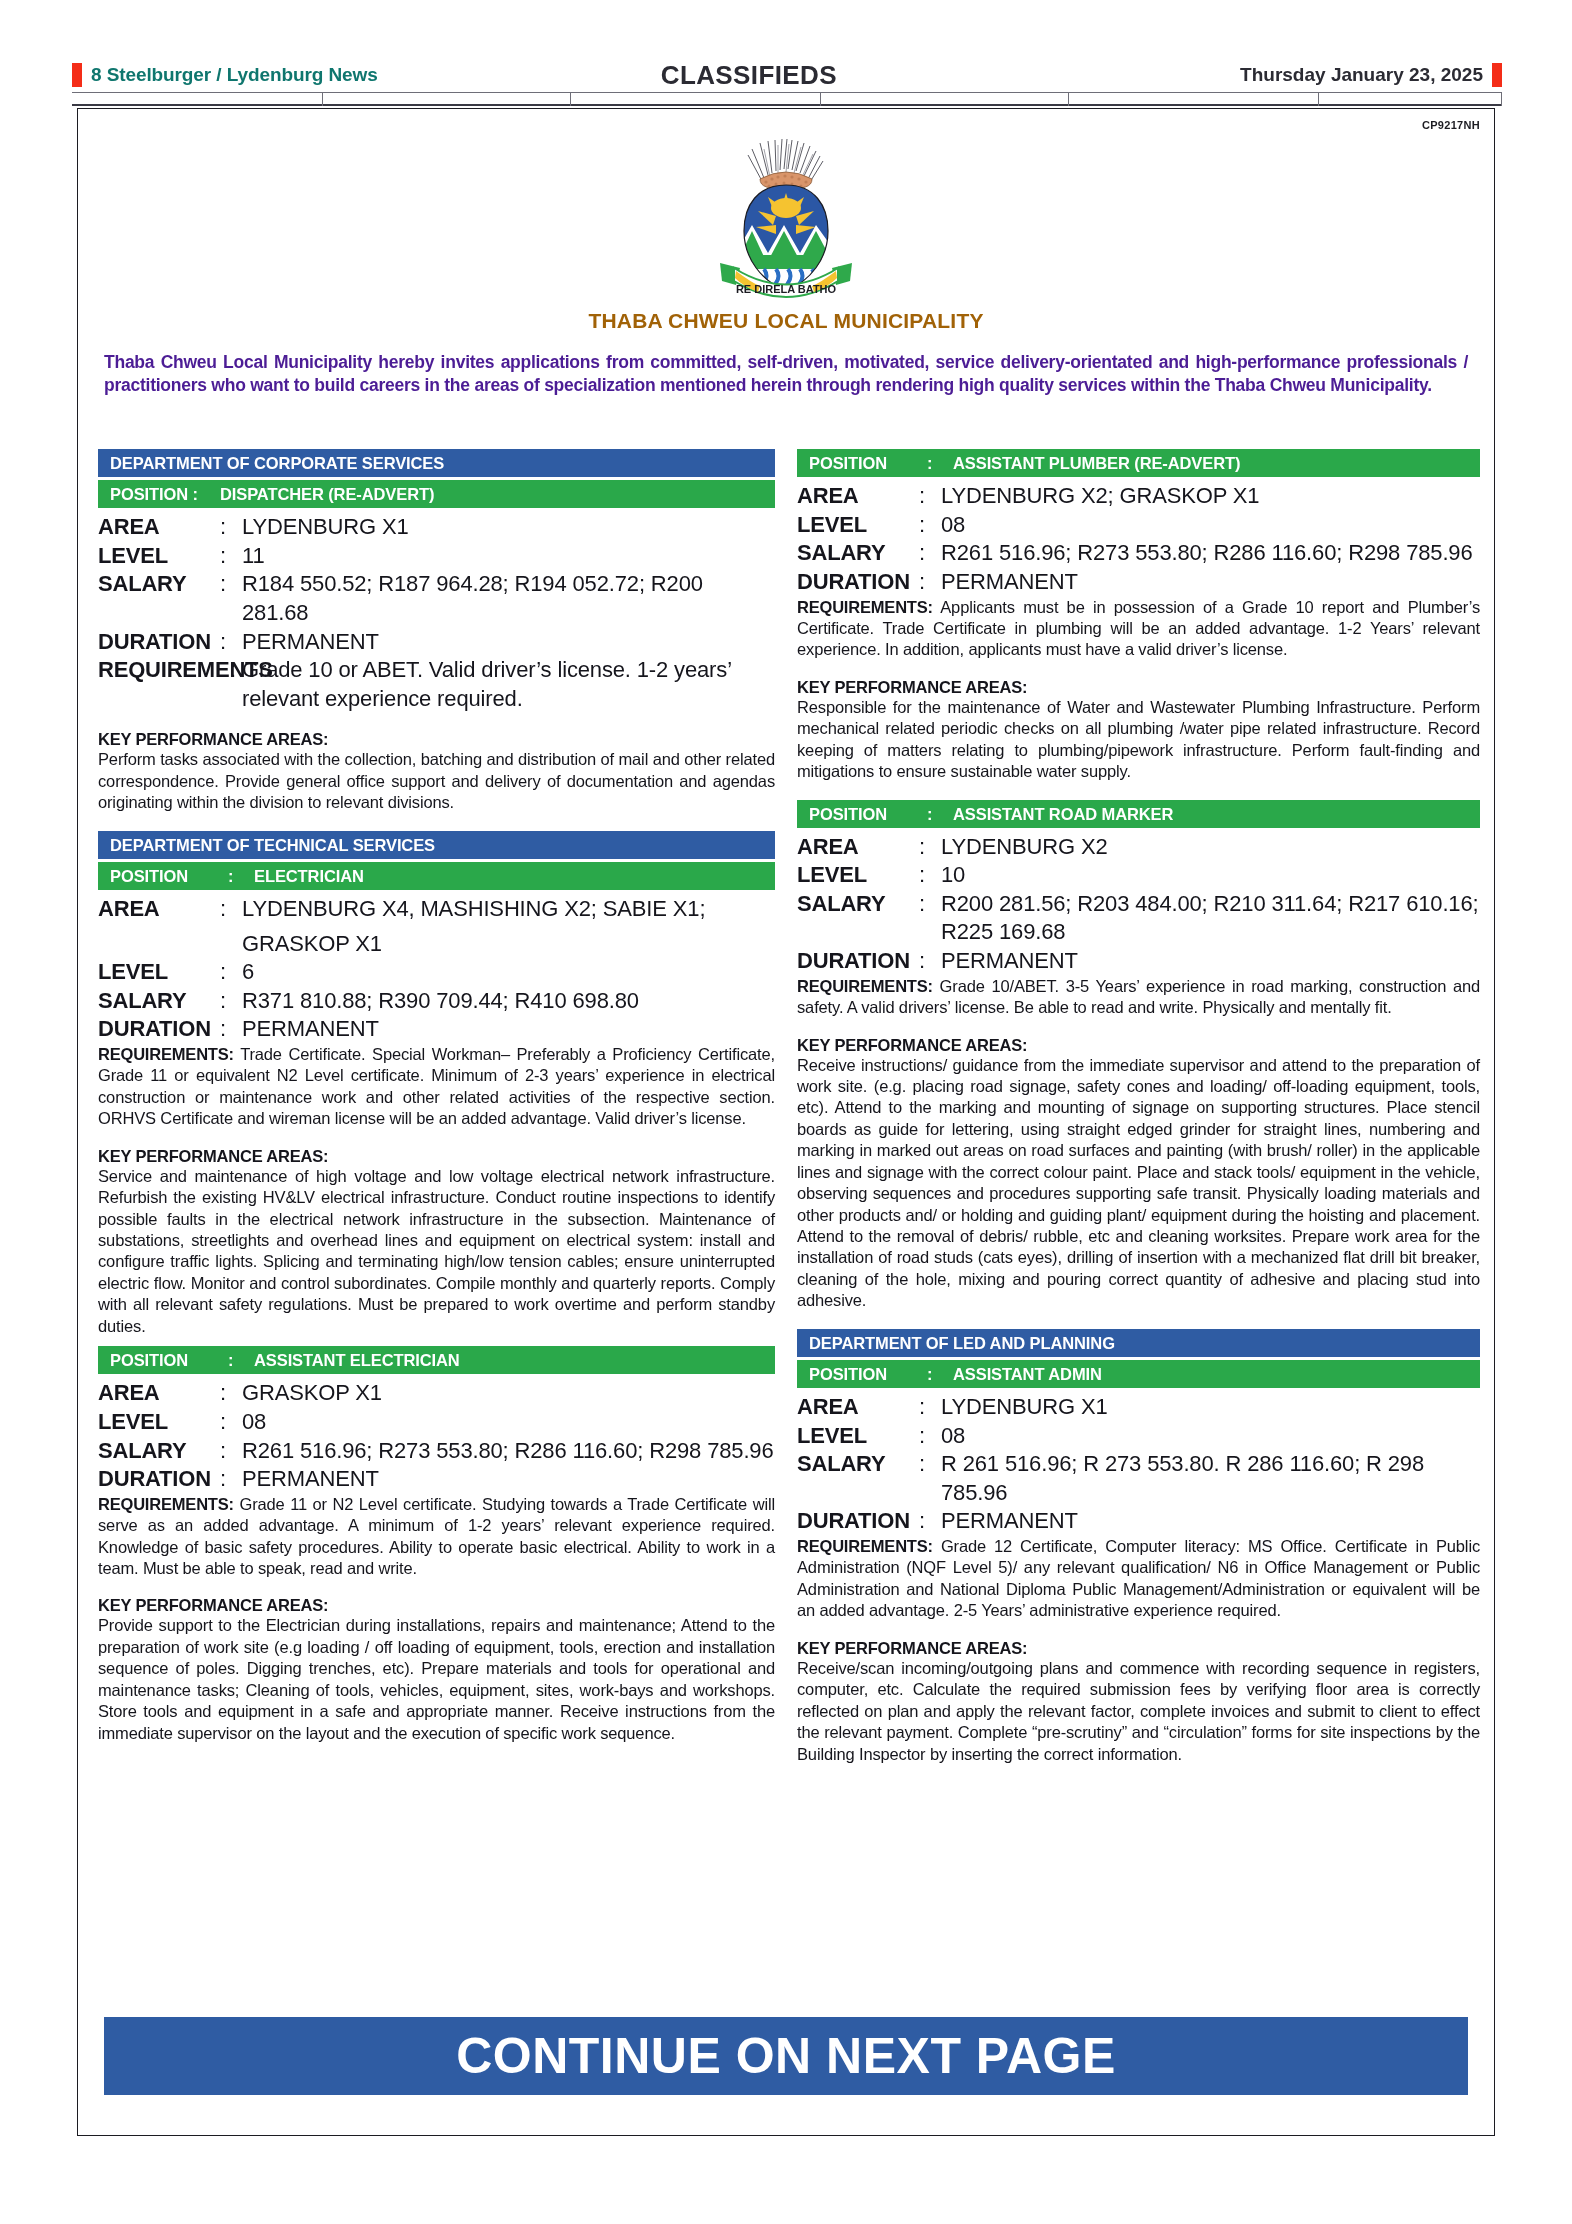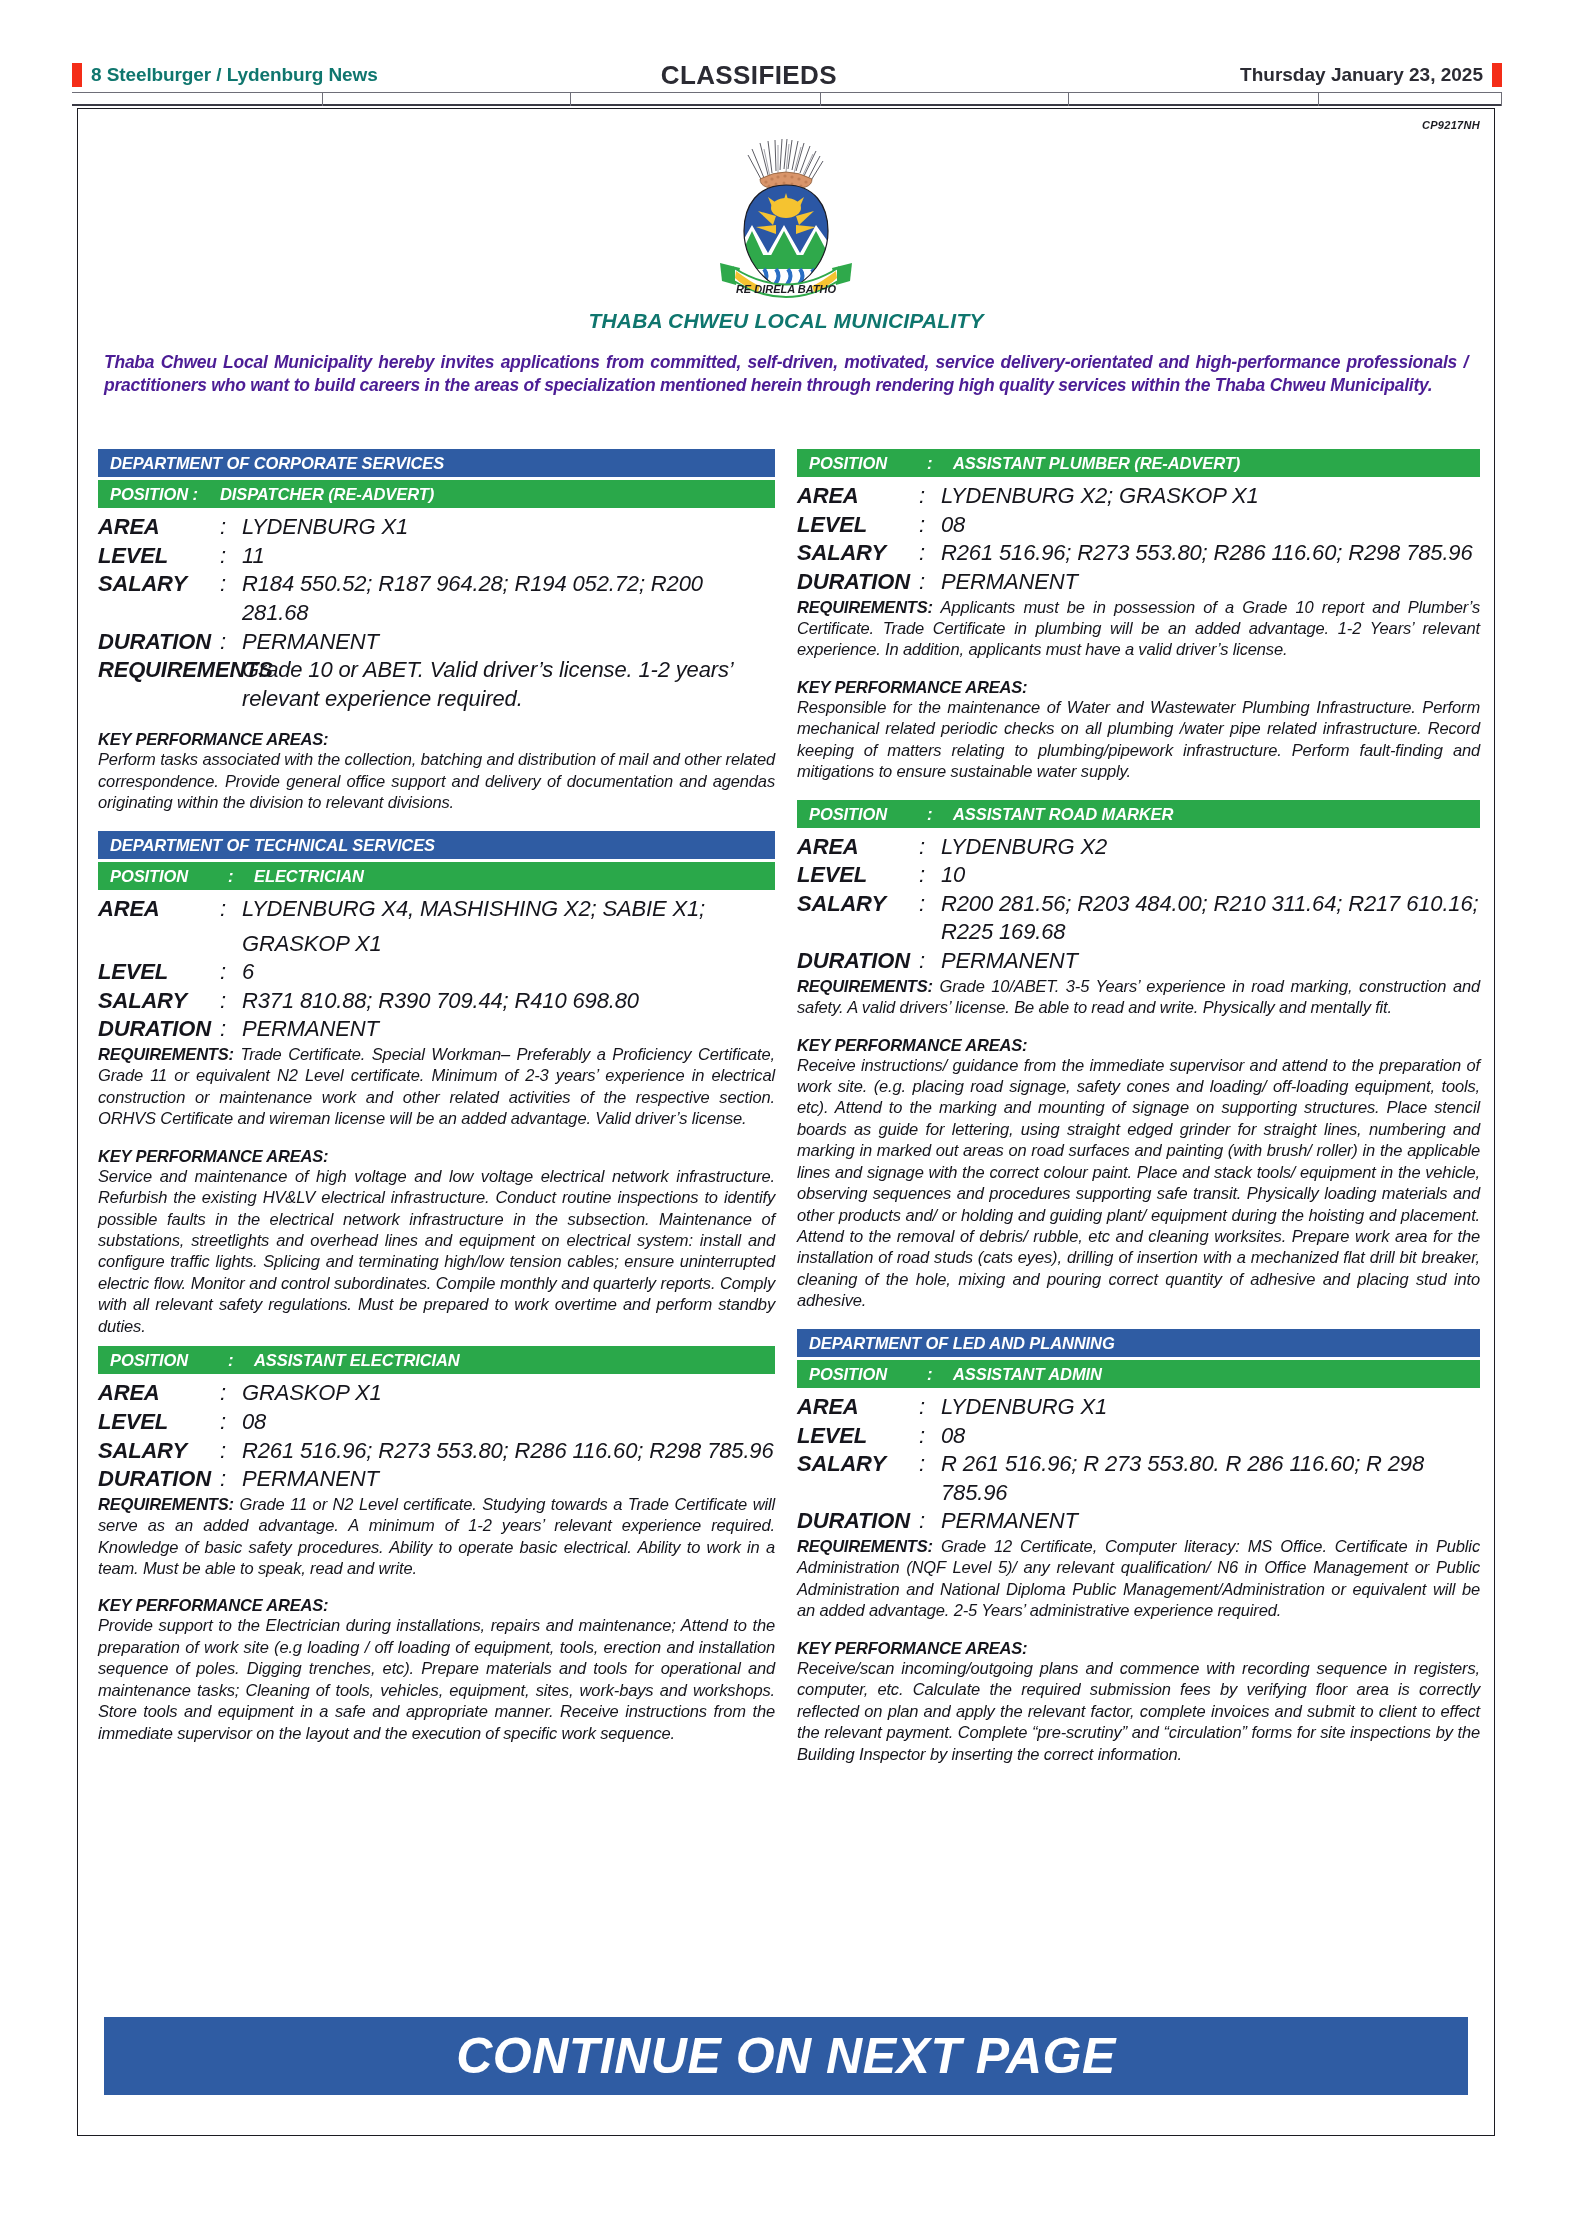--- a/index.html
+++ b/index.html
@@ -49,36 +49,36 @@
   }
 
   
   .ad-frame {
     position: absolute;
     left: 77px; top: 108px;
     width: 1418px; height: 2028px;
     border: 1px solid #1c1c22;
     background: #fff;
   }
-  .ad-inner { position: absolute; left: 14px; top: 10px; right: 14px; bottom: 10px; font-style: italic; }
+  .ad-inner { position: absolute; left: 14px; top: 10px; right: 14px; bottom: 10px; }
 
   .ref-code {
     position: absolute; right: 0px; top: 0px;
     font-size: 11px; font-weight: bold; color: #1c1c22;
     letter-spacing: 0.3px;
   }
 
   
   .crest-wrap { position: absolute; left: 0; right: 0; top: 16px; display: flex; justify-content: center; }
   .crest { width: 160px; height: 165px; display: block; }
 
   .org-title {
     position: absolute; left: 0; right: 0; top: 190px;
     text-align: center;
-    font-size: 21px; font-weight: bold; color: #0f766e;
+    font-size: 21px; font-weight: bold; color: #a16207;
     letter-spacing: 0.2px;
   }
 
   .intro {
     position: absolute; left: 12px; right: 12px; top: 232px;
     font-size: 17.5px; font-weight: bold; color: #4c1d95;
     line-height: 1.33; letter-spacing: -0.25px;
     text-align: justify;
   }
 

